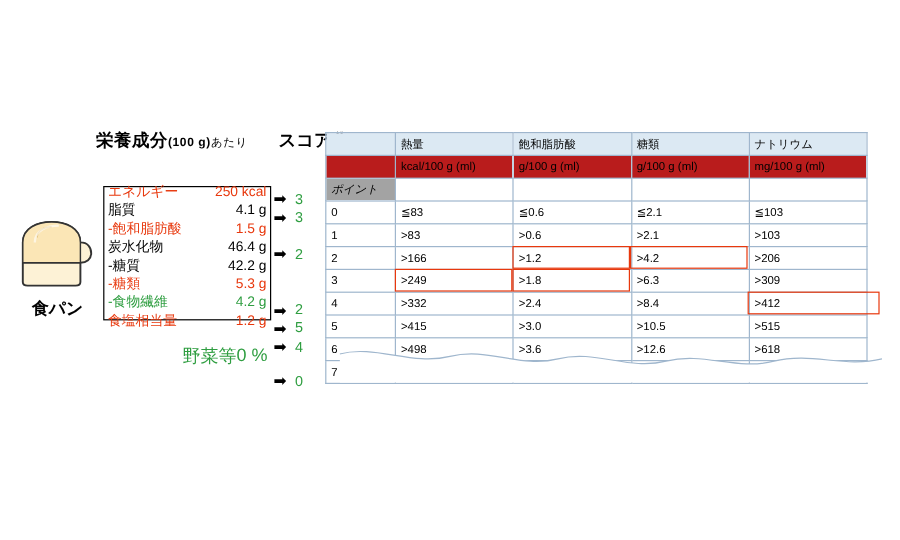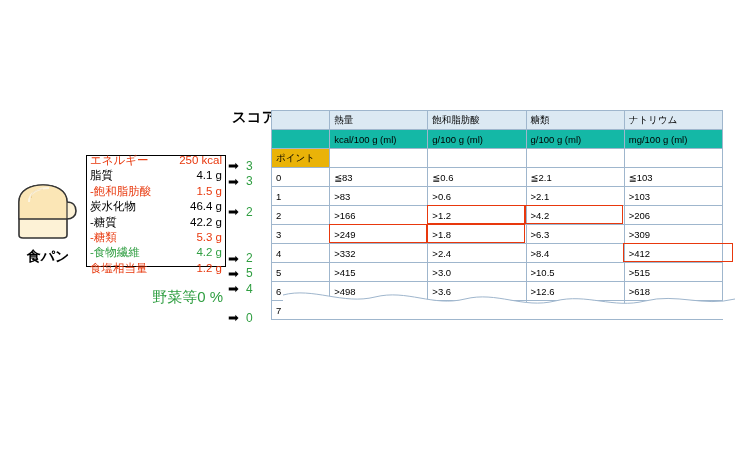--- a/index.html
+++ b/index.html
@@ -150,26 +150,26 @@
     font-weight: normal;
     box-sizing: border-box;
     white-space: nowrap;
     overflow: hidden;
   }
   table.score-table th.hdr {
     background: #dce9f3;
     font-size: 9.5px;
   }
   table.score-table td.unit {
-    background: #14b8a6;
+    background: #b91c1c;
   }
   .col0 { width: 58px; }
   .colx { width: 98px; }
   td.pointcell { background: #ffffff; }
-  th.pointhdr { background: #eab308; font-weight: normal; }
+  th.pointhdr { background: #a3a3a3; font-weight: normal; font-style: italic; }
 
   
   .hl {
     position: absolute;
     border: 1.6px solid #e8380d;
     box-sizing: border-box;
     pointer-events: none;
   }
 
   
@@ -190,20 +190,23 @@
     <svg width="78" height="62" viewBox="0 0 78 62">
       <path d="M10 22 C10 10, 22 5, 34 5 C46 5, 58 10, 58 22 C64 22, 67 26, 67 31 C67 36, 63 39, 58 39 L58 55 C58 57, 56 58, 54 58 L14 58 C12 58, 10 57, 10 55 Z" fill="#fdf2d6" stroke="#333333" stroke-width="1.6"></path>
       <path d="M10 22 C10 10, 22 5, 34 5 C46 5, 58 10, 58 22 L58 39 L10 39 Z" fill="#fbe6b6" stroke="#333333" stroke-width="1.2"></path>
       <path d="M22 18 C22 12, 28 9, 34 9" fill="none" stroke="#e2c07a" stroke-width="1.2"></path>
       <line x1="10" y1="39" x2="58" y2="39" stroke="#333333" stroke-width="1.2"></line>
       <path d="M20 22 C20 12, 30 8, 40 8" fill="none" stroke="#ffffff" stroke-width="2" opacity="0.6"></path>
     </svg>
     <div class="bread-label">食パン</div>
   </div>
 
+  <div class="nut-title">
+    <span>栄養成分</span><span class="small">(100 g)</span><span class="small2">あたり</span>
+  </div>
   <div class="score-title">スコア化</div>
 
   <div class="nutrition-box"></div>
 
   <div class="nutrition-list">
     <div class="nrow">
       <span class="name red">エネルギー</span>
       <span class="val red">250 kcal</span>
     </div>
     <div class="nrow">

